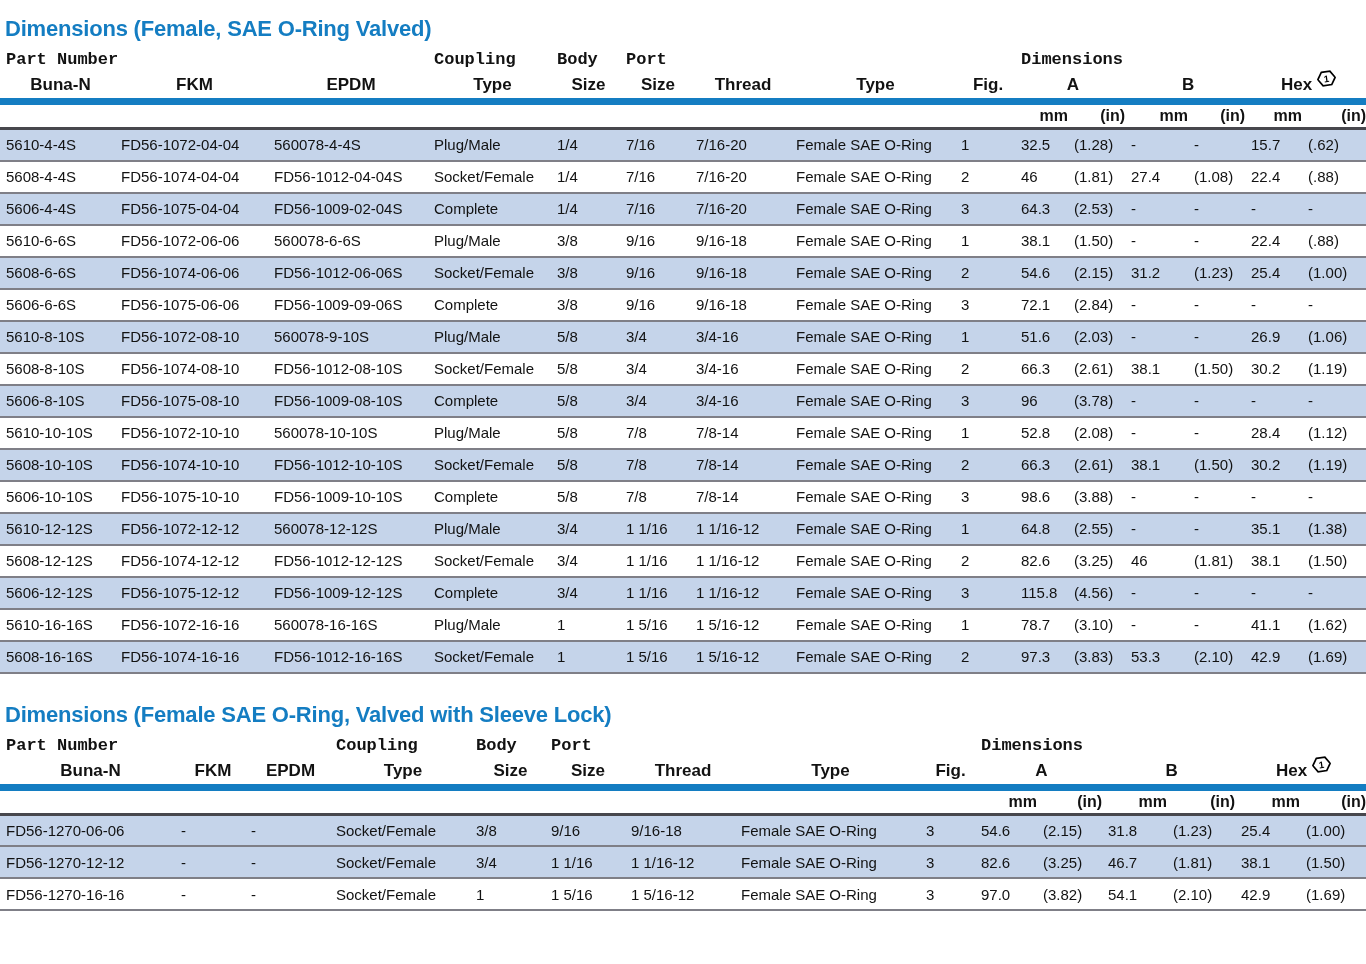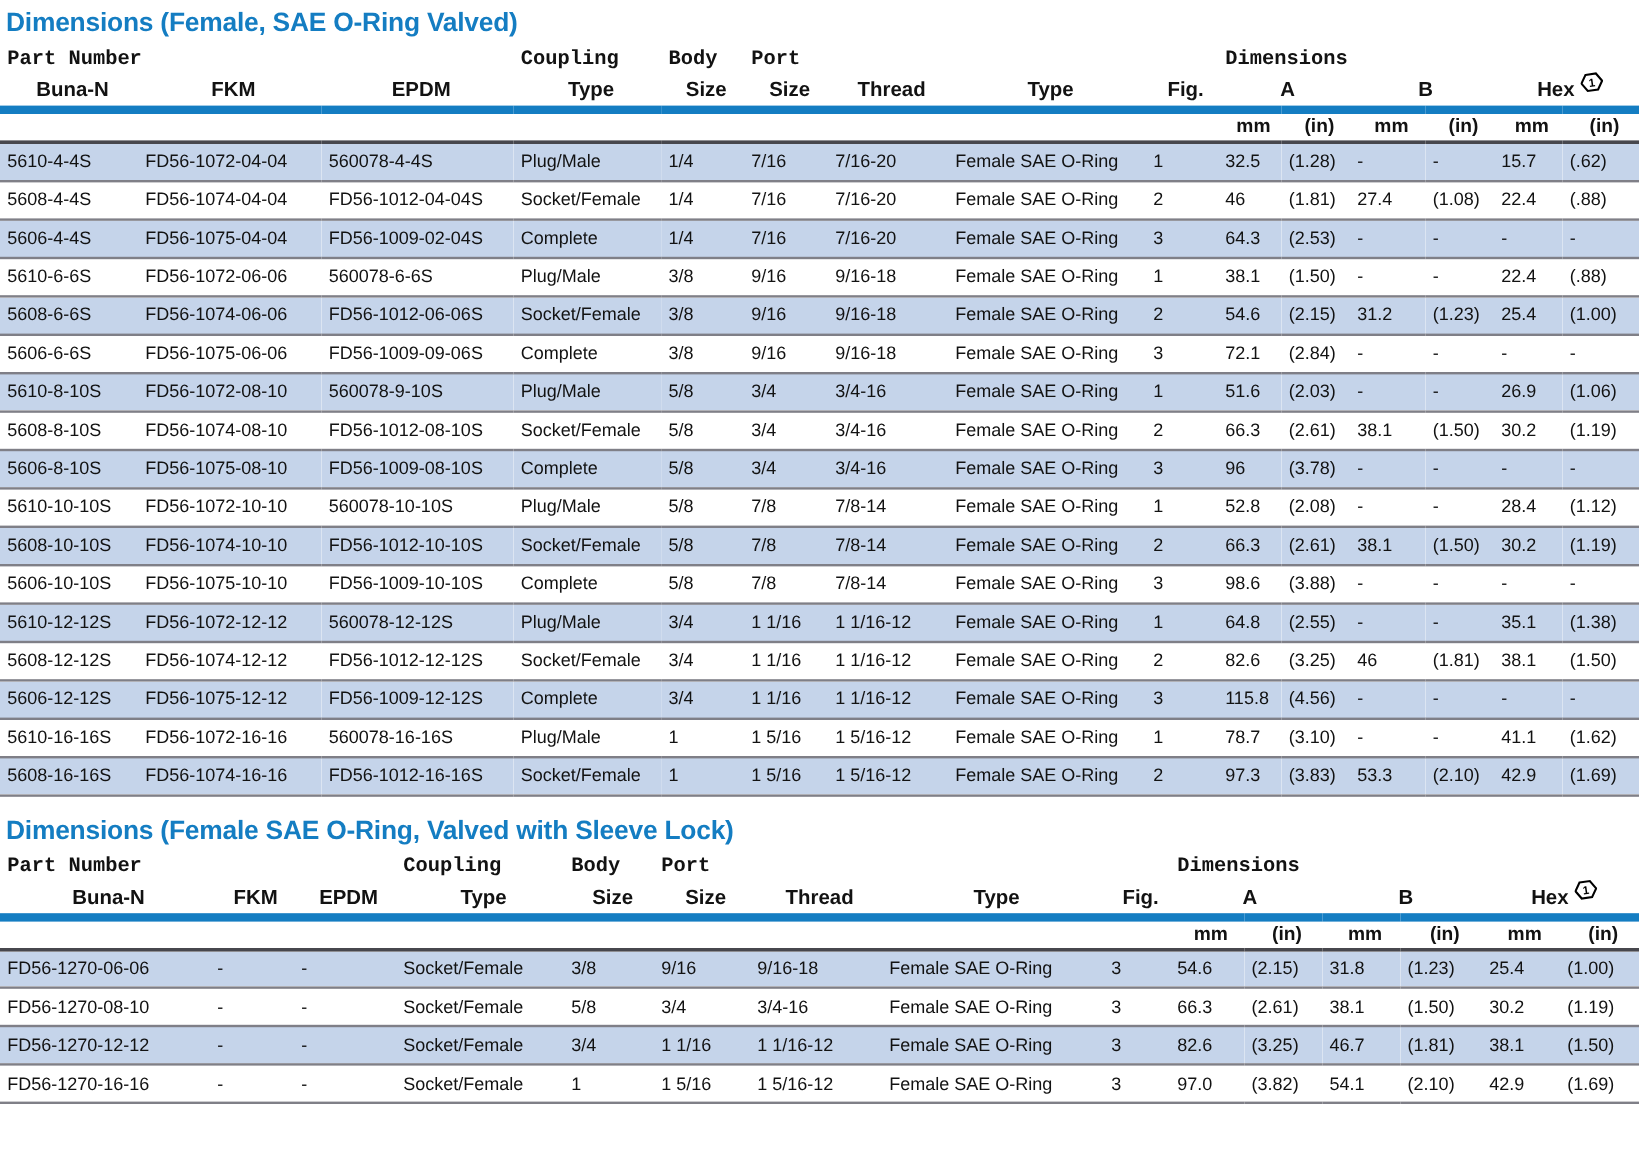--- a/index.html
+++ b/index.html
@@ -2,39 +2,39 @@
 <html><head>
 <meta charset="utf-8">
 <style>
   * { margin:0; padding:0; box-sizing:border-box; }
   html,body { background:#fff; }
   body {
     width:1366px; height:964px; overflow:hidden;
     font-family:"Liberation Sans", sans-serif; color:#121212;
     --accent:#147dc2; --row-alt:#c5d4ea; --divider:#7f7f87; --dark-line:#47474d;
   }
-  .page { width:1366px; padding-top:6px; }
+  .page { width:1366px; padding-top:16px; }
   .sec-title {
     color:var(--accent); font-size:22px; font-weight:bold;
     line-height:26px; margin:0 0 2px 5px; letter-spacing:-0.2px; white-space:nowrap;
   }
-  .sec2 { margin-top:15px; }
+  .sec2 { margin-top:28px; }
   table.dim-table { border-collapse:collapse; table-layout:fixed; width:1366px; }
   table.dim-table th, table.dim-table td { white-space:nowrap; overflow:hidden; }
   .group-row th {
     text-align:left; font-size:17px; font-weight:bold;
     height:26px; vertical-align:bottom; padding:0 0 1px 6px;font-family:Liberation Mono, monospace;
   }
   .head-row th {
     text-align:center; font-size:17px; font-weight:bold;
     height:26px; vertical-align:bottom; padding:0 0 3px 6px;
     border-bottom:7px solid var(--accent);
   }
   .units-row th {
-    text-align:center; font-size:16px; font-weight:bold;
+    text-align:right; font-size:16px; font-weight:bold;
     height:24px; vertical-align:middle; padding:2px 0 2px 6px;
     border-bottom:3px solid var(--dark-line);
   }
   tbody td {
     font-size:15px; height:32px; padding:0 0 0 6px;
     border-bottom:2px solid var(--divider);
   }
   tbody tr.alt { background:var(--row-alt); }
   .hex-icon { display:inline-block; vertical-align:3px; margin-left:5px; transform:rotate(-8deg); }
 </style>
@@ -478,37 +478,20 @@
             <td>9/16-18</td>
             <td>Female SAE O-Ring</td>
             <td>3</td>
             <td>54.6</td>
             <td>(2.15)</td>
             <td>31.8</td>
             <td>(1.23)</td>
             <td>25.4</td>
             <td>(1.00)</td>
           </tr>
-          <tr>
-            <td>FD56-1270-08-10</td>
-            <td>-</td>
-            <td>-</td>
-            <td>Socket/Female</td>
-            <td>5/8</td>
-            <td>3/4</td>
-            <td>3/4-16</td>
-            <td>Female SAE O-Ring</td>
-            <td>3</td>
-            <td>66.3</td>
-            <td>(2.61)</td>
-            <td>38.1</td>
-            <td>(1.50)</td>
-            <td>30.2</td>
-            <td>(1.19)</td>
-          </tr>
           <tr class="alt">
             <td>FD56-1270-12-12</td>
             <td>-</td>
             <td>-</td>
             <td>Socket/Female</td>
             <td>3/4</td>
             <td>1 1/16</td>
             <td>1 1/16-12</td>
             <td>Female SAE O-Ring</td>
             <td>3</td>

